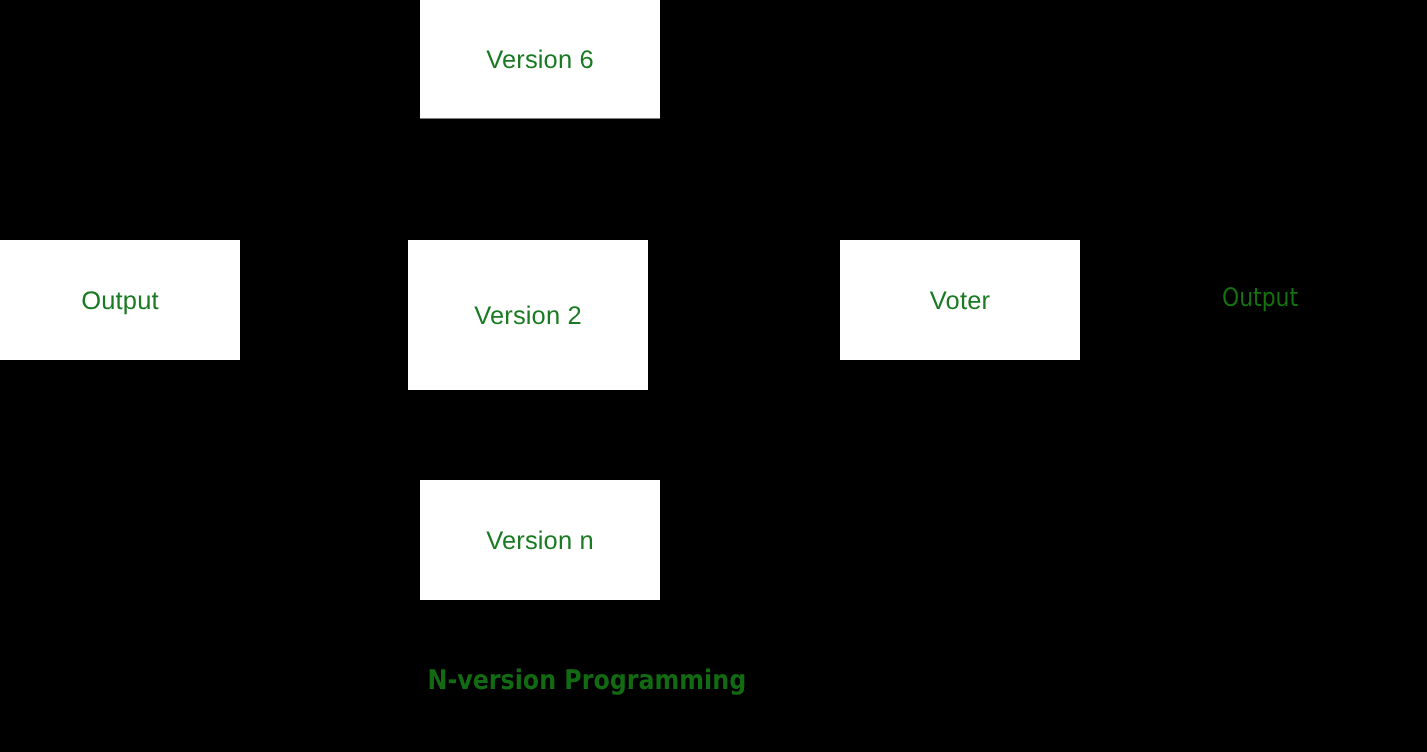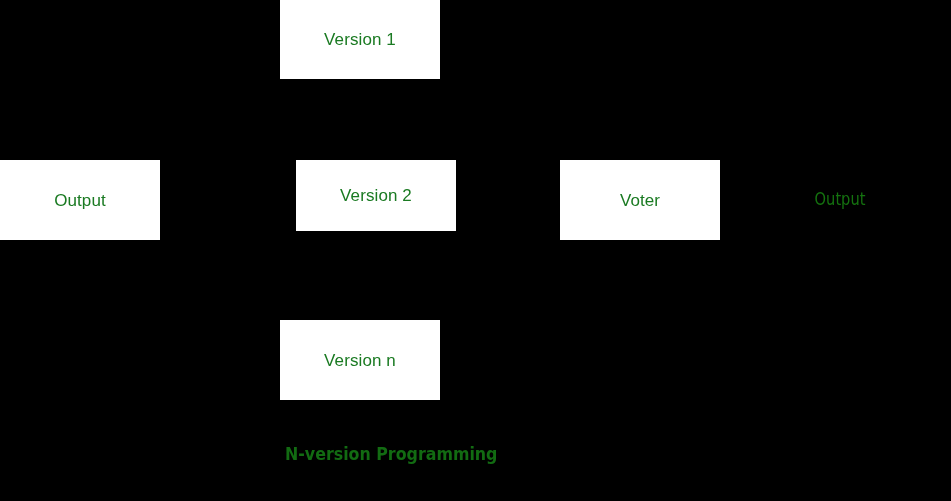--- a/index.html
+++ b/index.html
@@ -32,21 +32,21 @@
     font-size: 17px;
     font-weight: 400;
     color: #1a7a22;
     letter-spacing: 0.1px;
     line-height: 1;
     white-space: nowrap;
   }
   
   #node-version-1 { left: 280px; top: -1px;  width: 160px; height: 80px; }
   #node-input     { left: 0px;   top: 160px; width: 160px; height: 80px; }
-  #node-version-2 { left: 296px; top: 160px; width: 160px; height: 71px; text-align: center; }
+  #node-version-2 { left: 272px; top: 160px; width: 160px; height: 100px; text-align: center; }
   #node-voter     { left: 560px; top: 160px; width: 160px; height: 80px; }
   #node-version-n { left: 280px; top: 320px; width: 160px; height: 80px; text-align: center; }
 
   
   .bare-label {
     position: absolute;
     font-family: "DejaVu Sans", sans-serif;
     font-size: 17px;
     font-weight: 400;
     color: #14720f;
@@ -103,21 +103,21 @@
       <path d="M160,200 L279,200"></path>
       <path d="M160,200 L220,200 L220,360 L279,360"></path>
       <path d="M440,40 L500,40 L500,200 L559,200"></path>
       <path d="M440,200 L559,200"></path>
       <path d="M440,360 L500,360 L500,200 L559,200"></path>
       <path d="M720,200 L805,200"></path>
     </g>
   </svg>
 
   <div class="node" id="node-version-1">
-    <span class="node-label">Version 1</span>
+    <span class="node-label">Version 6</span>
   </div>
 
   <div class="node" id="node-input">
     <span class="node-label">Output</span>
   </div>
 
   <div class="node" id="node-version-2">
     <span class="node-label">Version 2</span>
   </div>
 

